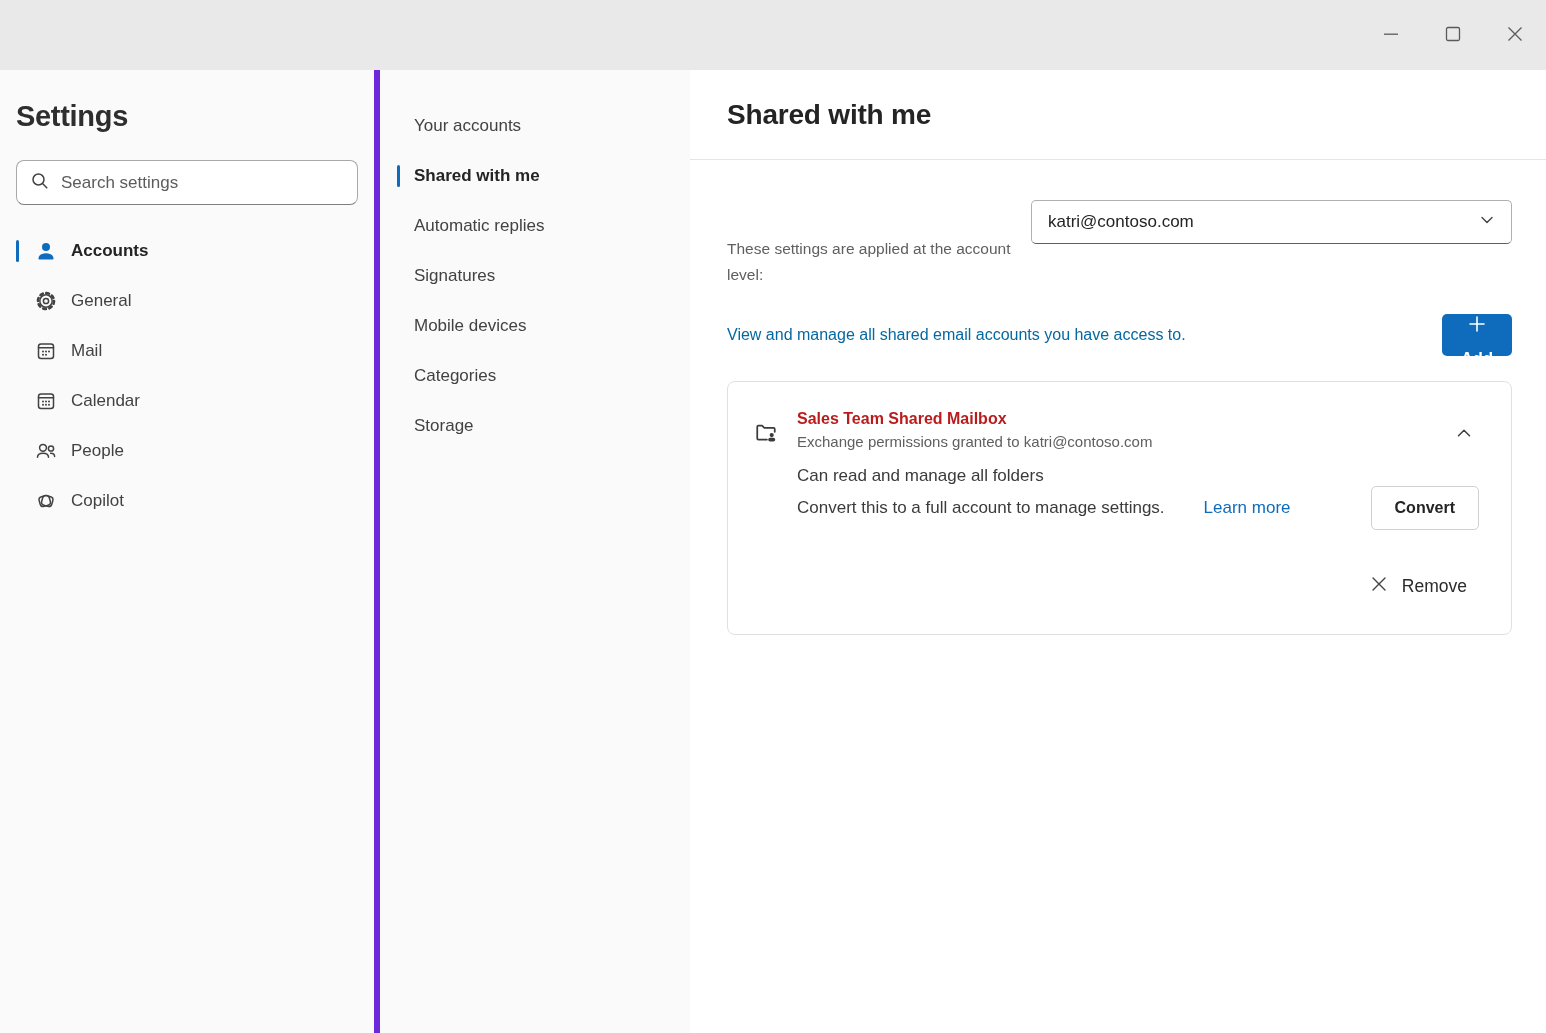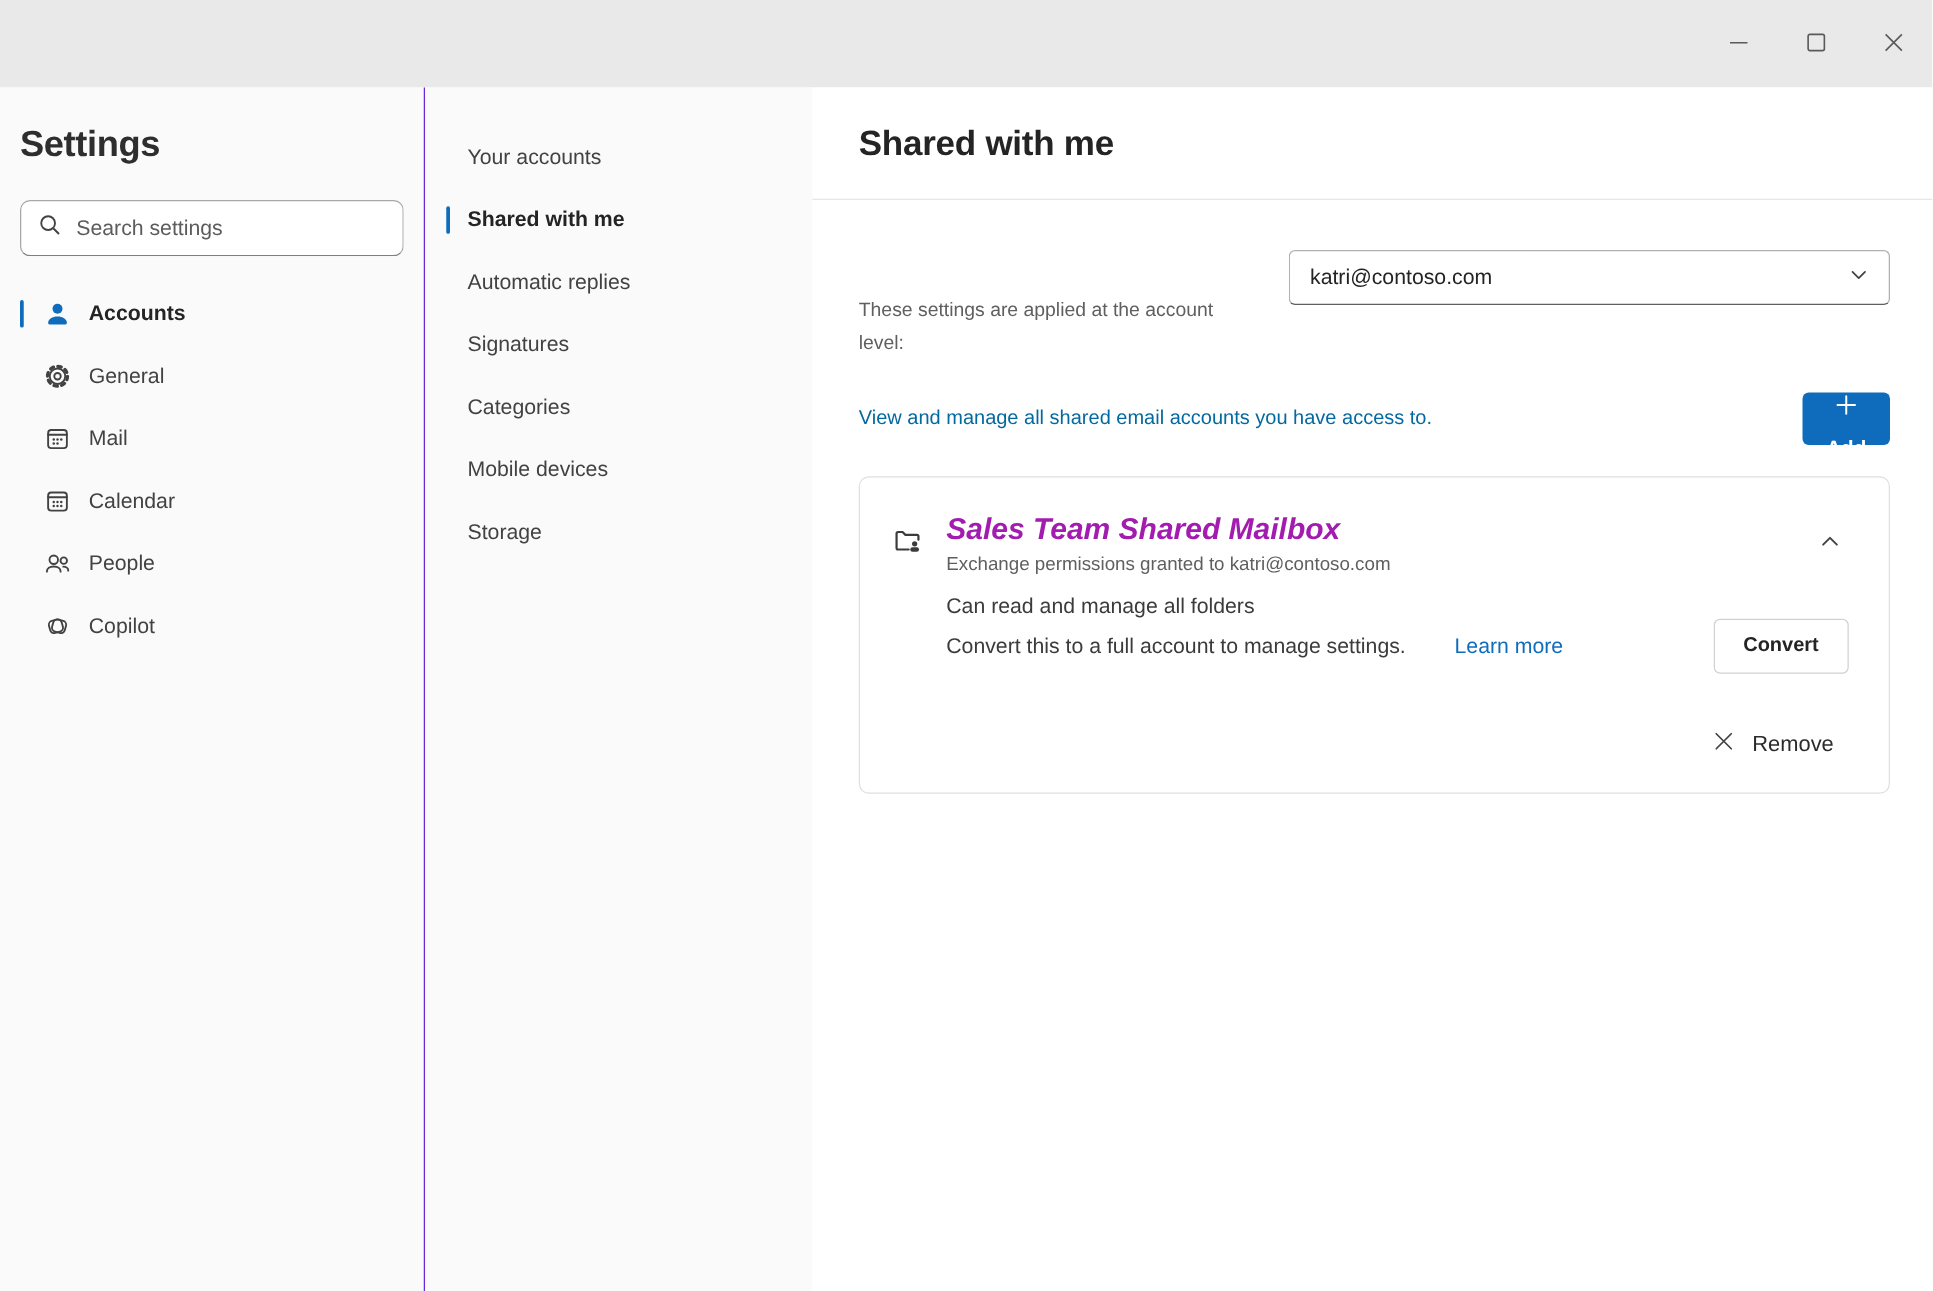--- a/index.html
+++ b/index.html
@@ -8,21 +8,21 @@
 
   
   .titlebar { height:70px; background:#e9e9e9; display:flex; justify-content:flex-end; align-items:stretch; }
   .win-btn { width:62px; display:flex; align-items:center; justify-content:center; background:none; border:none; cursor:pointer; }
   .win-btn svg { stroke:#5a5a5a; stroke-width:1.3; fill:none; }
 
   
   .app { display:flex; height:963px; }
 
   
-  .sidebar { width:340px; background:#fafafa; border-right:1px solid #6d28d9; flex:none; }
+  .sidebar { width:380px; background:#fafafa; border-right:6px solid #6d28d9; flex:none; }
   .sidebar h1 { margin:30px 0 0 16px; font-size:29px; font-weight:700; color:#2e2e2e; letter-spacing:-.3px; }
   .search-box { margin:27px 16px 0 16px; height:45px; background:#fff; border:1px solid #a8a8a8; border-bottom-color:#7f7f7f; border-radius:8px; display:flex; align-items:center; padding:16px 13px; gap:11px; }
   .search-box svg { flex:none; stroke:#424242; stroke-width:1.5; fill:none; }
   .search-box input { border:none; outline:none; background:transparent; font-size:17px; color:#242424; width:100%; font-family:"Liberation Sans",sans-serif; }
   .search-box input::placeholder { color:#5c5c5c; opacity:1; }
 
   .nav { margin-top:21px; }
   .nav-item { height:50px; display:flex; align-items:center; padding-left:16px; cursor:pointer; }
   .bar { width:3px; height:22px; border-radius:2px; background:transparent; margin-right:15px; flex:none; }
   .selected .bar { background:#0f6cbd; }
@@ -52,21 +52,21 @@
   .desc-row { margin-top:27px; display:flex; justify-content:space-between; align-items:center; }
   .desc { font-size:16px; color:#0369a1; }
   .add-btn { height:42px; padding:0 19px; background:#0f6cbd; color:#fff; border:none; border-radius:5px; display:flex; align-items:center; gap:11px; font-size:16.5px; font-weight:700; cursor:pointer; font-family:"Liberation Sans",sans-serif;flex-direction:column; }
   .add-btn svg { stroke:#fff; stroke-width:1.6; fill:none; stroke-linecap:round; }
 
   
   .card { margin-top:25px; border:1px solid #e0e0e0; border-radius:8px; background:#fff; height:254px; padding:28px 32px 0 24px; }
   .card-head { display:flex; align-items:flex-start; }
   .folder-icon { width:28px; height:28px; flex:none; margin-top:8px; }
   .card-titles { margin-left:17px; }
-  .card-title { font-size:24px; font-weight:700; color:#a21caf;font-style:italic; }
+  .card-title { font-size:16px; font-weight:700; color:#b91c1c; }
   .card-sub { margin-top:5px; font-size:15px; color:#5f5f5f; }
   .chev-btn { margin-left:auto; margin-top:8px; background:none; border:none; cursor:pointer; padding:4px; }
 
   .card-body { margin-left:45px; }
   .perm { margin-top:15px; font-size:17px; color:#3b3b3b; }
   .convert-row { display:flex; align-items:center; justify-content:space-between; margin-top:0; }
   .convert-text { font-size:17px; color:#3b3b3b; line-height:1.9; }
   .convert-text a { color:#0f6cbd; text-decoration:none; margin-left:4px; cursor:pointer;padding-left:35px; }
   .convert-btn { height:44px; padding:0 23px; background:#fff; border:1px solid #d1d1d1; border-radius:5px; font-size:16px; font-weight:700; color:#242424; cursor:pointer; font-family:"Liberation Sans",sans-serif; }
   .remove-row { display:flex; justify-content:flex-end; margin-top:44px; padding-right:12px; }
@@ -208,25 +208,25 @@
     <div class="subnav-item">
       <span class="bar"></span>
       <span class="subnav-label">Automatic replies</span>
     </div>
     <div class="subnav-item">
       <span class="bar"></span>
       <span class="subnav-label">Signatures</span>
     </div>
     <div class="subnav-item">
       <span class="bar"></span>
+      <span class="subnav-label">Mobile devices</span>
+    </div>
+    <div class="subnav-item">
+      <span class="bar"></span>
       <span class="subnav-label">Categories</span>
-    </div>
-    <div class="subnav-item">
-      <span class="bar"></span>
-      <span class="subnav-label">Mobile devices</span>
     </div>
     <div class="subnav-item">
       <span class="bar"></span>
       <span class="subnav-label">Storage</span>
     </div>
   </nav>
 
   <main class="main">
     <div class="main-header">
       <h2>Shared with me</h2>

